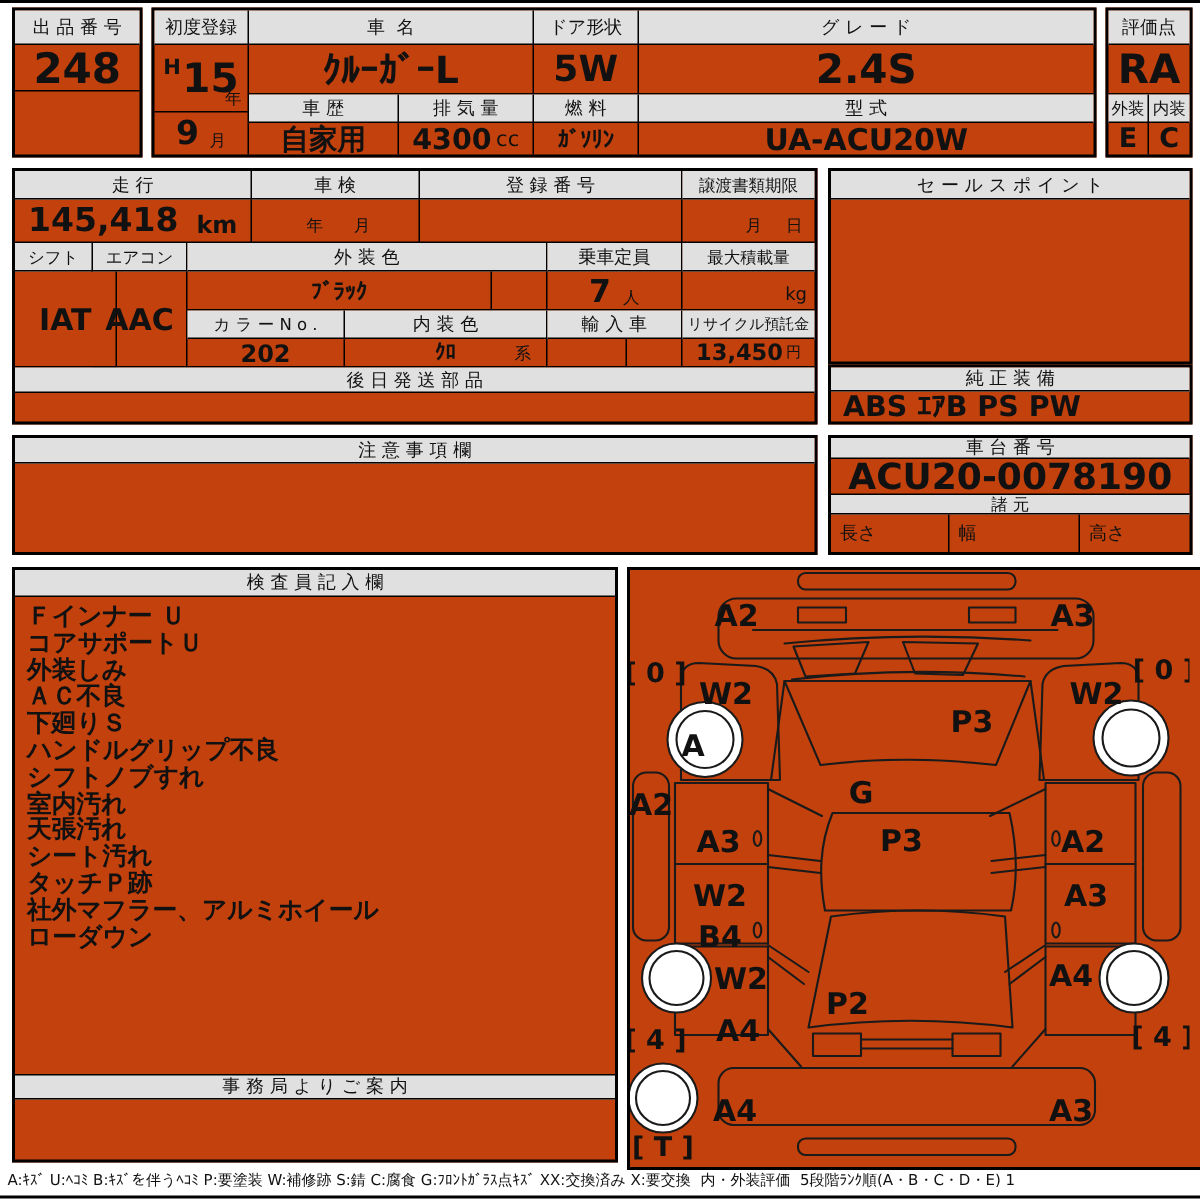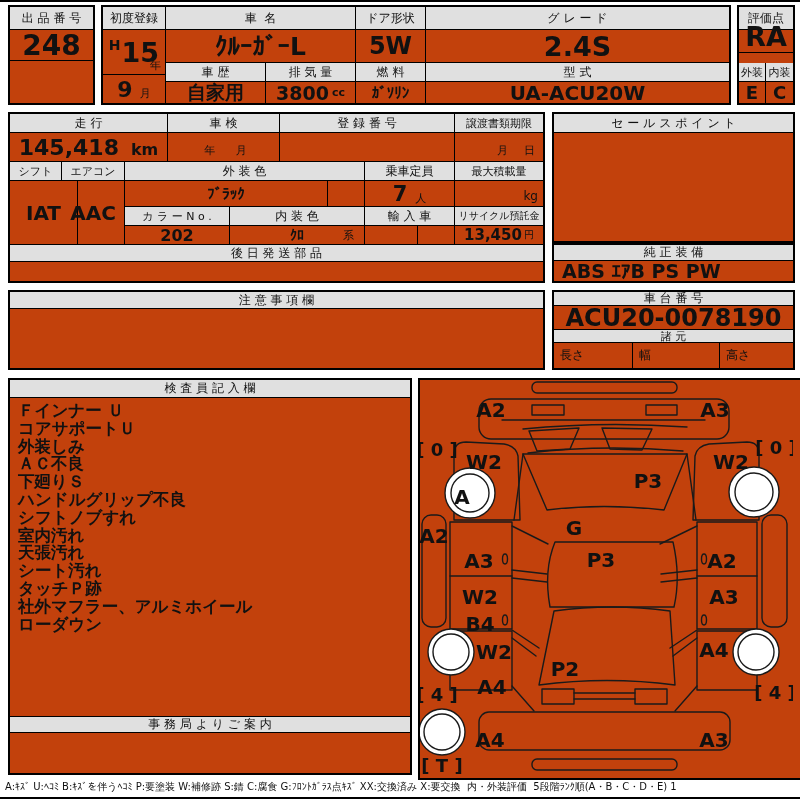--- a/index.html
+++ b/index.html
@@ -4,21 +4,21 @@
 <style>
   html,body{margin:0;padding:0;background:#fff;width:800px;height:800px;overflow:hidden}
   #sheet{position:relative;width:800px;height:800px;font-family:"DejaVu Sans",sans-serif;color:#111}
   .edge{position:absolute;left:0;width:800px;height:2px;background:#000}
   .blk{position:absolute;box-sizing:border-box;border:2px solid #000;background:#c2410c}
   .cell{position:absolute;box-sizing:border-box;display:flex;align-items:center;justify-content:center;overflow:hidden}
   .hd{background:#e0e0e0;border-bottom:1.5px solid #000;font-size:12px;white-space:pre;color:#111}
   .br{border-right:1.5px solid #000}
   .bb{border-bottom:1.5px solid #000}
   .val{font-weight:bold}
-  .u{font-weight:bold;font-size:11px;margin-left:3px}
+  .u{font-weight:normal;font-size:14px;margin-left:3px}
   .insp-item{font-weight:bold;font-size:16.5px;line-height:17.8px;white-space:pre}
   #legend{position:absolute;left:5px;top:780px;width:794px;font-size:10px;white-space:pre;color:#111}
   .mk{font:bold 20px "DejaVu Sans",sans-serif;fill:#111;text-anchor:middle}
   .mkb{font:bold 18px "DejaVu Sans",sans-serif;fill:#111;text-anchor:middle;white-space:pre}
 </style>
 </head>
 <body>
 
 <div id="sheet">
   <div class="edge" style="top:0"></div>
@@ -40,38 +40,38 @@
       <span style="font-weight:bold;font-size:22px">9</span>
       <span style="font-size:11px;margin-left:7px;margin-top:9px">月</span>
     </div>
 
     <div class="cell hd br" style="left:63px;top:0;width:190px;height:23px">車  名</div>
     <div class="cell val br bb" style="left:63px;top:23px;width:190px;height:33px;font-size:25px">ｸﾙｰｶﾞｰL</div>
     <div class="cell hd br bb" style="left:63px;top:56px;width:100px;height:19px">車 歴</div>
     <div class="cell val br" style="left:63px;top:75px;width:100px;height:21px;font-size:19px">自家用</div>
     <div class="cell hd br bb" style="left:163px;top:56px;width:90px;height:19px">排 気 量</div>
     <div class="cell val br" style="left:163px;top:75px;width:90px;height:21px;font-size:19px">
-        <span>3800</span>
+        <span>4300</span>
         <span class="u">cc</span>
       </div>
 
     <div class="cell hd br" style="left:253px;top:0;width:70px;height:23px">ドア形状</div>
     <div class="cell val br bb" style="left:253px;top:23px;width:70px;height:33px;font-size:24px">5W</div>
     <div class="cell hd br bb" style="left:253px;top:56px;width:70px;height:19px">燃 料</div>
     <div class="cell val br" style="left:253px;top:75px;width:70px;height:21px;font-size:15px">ｶﾞｿﾘﾝ</div>
 
     <div class="cell hd" style="left:323px;top:0;width:303px;height:23px">グ レ ー ド</div>
     <div class="cell val bb" style="left:323px;top:23px;width:303px;height:33px;font-size:27px">2.4S</div>
     <div class="cell hd bb" style="left:323px;top:56px;width:303px;height:19px">型 式</div>
     <div class="cell val" style="left:323px;top:75px;width:303px;height:21px;font-size:20px">UA-ACU20W</div>
   </div>
 
   <div class="blk" style="left:737px;top:5px;width:58px;height:100px">
     <div class="cell hd" style="left:0;top:0;width:100%;height:23px">評価点</div>
-    <div class="cell val bb" style="left:0;top:13px;width:100%;height:33px;font-size:27px">RA</div>
+    <div class="cell val bb" style="left:0;top:23px;width:100%;height:33px;font-size:27px">RA</div>
     <div class="cell hd br" style="left:0;top:56px;width:27px;height:19px;font-size:11px">外装</div>
     <div class="cell hd" style="left:27px;top:56px;width:27px;height:19px;font-size:11px">内装</div>
     <div class="cell val br" style="left:0;top:75px;width:27px;height:21px;font-size:18px">E</div>
     <div class="cell val" style="left:27px;top:75px;width:27px;height:21px;font-size:18px">C</div>
   </div>
 
   <div class="blk" style="left:8px;top:112px;width:537px;height:171px">
     <div class="cell hd br" style="left:0;top:0;width:158px;height:19px">走 行</div>
     <div class="cell hd br" style="left:158px;top:0;width:112px;height:19px">車 検</div>
     <div class="cell hd br" style="left:270px;top:0;width:175px;height:19px">登 録 番 号</div>

